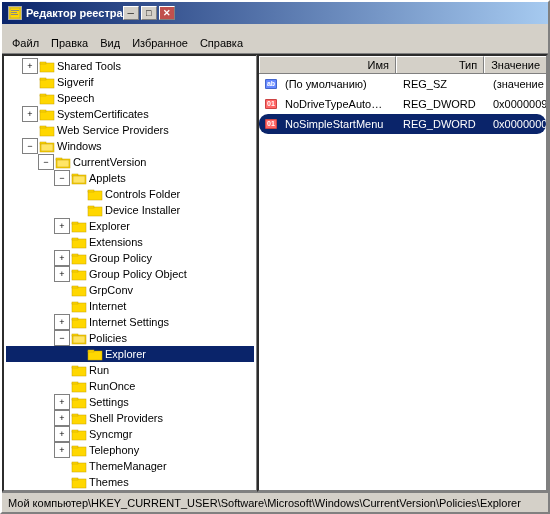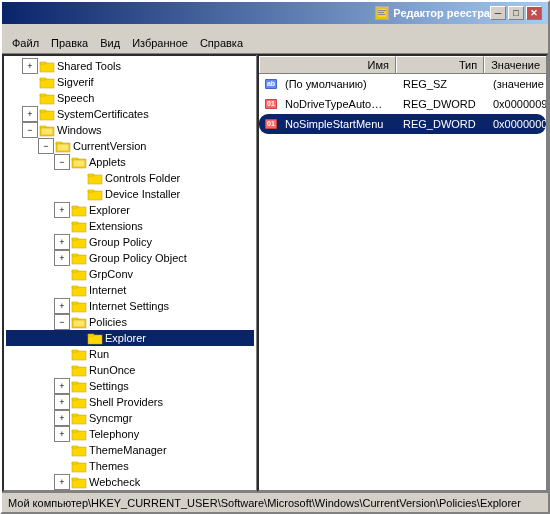--- a/index.html
+++ b/index.html
@@ -22,21 +22,21 @@
       display: flex;
       flex-direction: column;
     }
 
     .title-bar {
       background: linear-gradient(to right, #0a246a, #a6caf0);
       color: white;
       padding: 3px 6px;
       display: flex;
       align-items: center;
-      justify-content: flex-end;
+      justify-content: flex-start;
       height: 22px;
       flex-shrink: 0;
     }
 
     .title-bar-left {
       display: flex;
       align-items: center;
       gap: 4px;
     }
 
@@ -360,20 +360,31 @@
             <span class="folder-icon">
               <svg width="16" height="16" viewBox="0 0 16 16">
       <rect x="1" y="5" width="14" height="9" fill="#ffd700" stroke="#c8a000" stroke-width="0.5"></rect>
       <rect x="1" y="4" width="6" height="2" fill="#ffd700" stroke="#c8a000" stroke-width="0.5"></rect>
     </svg>
             </span>
             <span class="tree-label">SystemCertificates</span>
           </div>
           <div class="tree-row">
             <span class="tree-indent"></span>
+            <span class="tree-expander leaf"></span>
+            <span class="folder-icon">
+              <svg width="16" height="16" viewBox="0 0 16 16">
+      <rect x="1" y="5" width="14" height="9" fill="#ffd700" stroke="#c8a000" stroke-width="0.5"></rect>
+      <rect x="1" y="4" width="6" height="2" fill="#ffd700" stroke="#c8a000" stroke-width="0.5"></rect>
+    </svg>
+            </span>
+            <span class="tree-label">Web Service Providers</span>
+          </div>
+          <div class="tree-row">
+            <span class="tree-indent"></span>
             <span class="tree-expander">−</span>
             <span class="folder-icon">
               <svg width="16" height="16" viewBox="0 0 16 16">
       <rect x="1" y="5" width="14" height="9" fill="#ffd700" stroke="#c8a000" stroke-width="0.5"></rect>
       <rect x="1" y="4" width="6" height="2" fill="#ffd700" stroke="#c8a000" stroke-width="0.5"></rect>
       <rect x="2" y="6" width="12" height="7" fill="#ffe566" stroke="#c8a000" stroke-width="0.5"></rect>
     </svg>
             </span>
             <span class="tree-label">Windows</span>
           </div>

